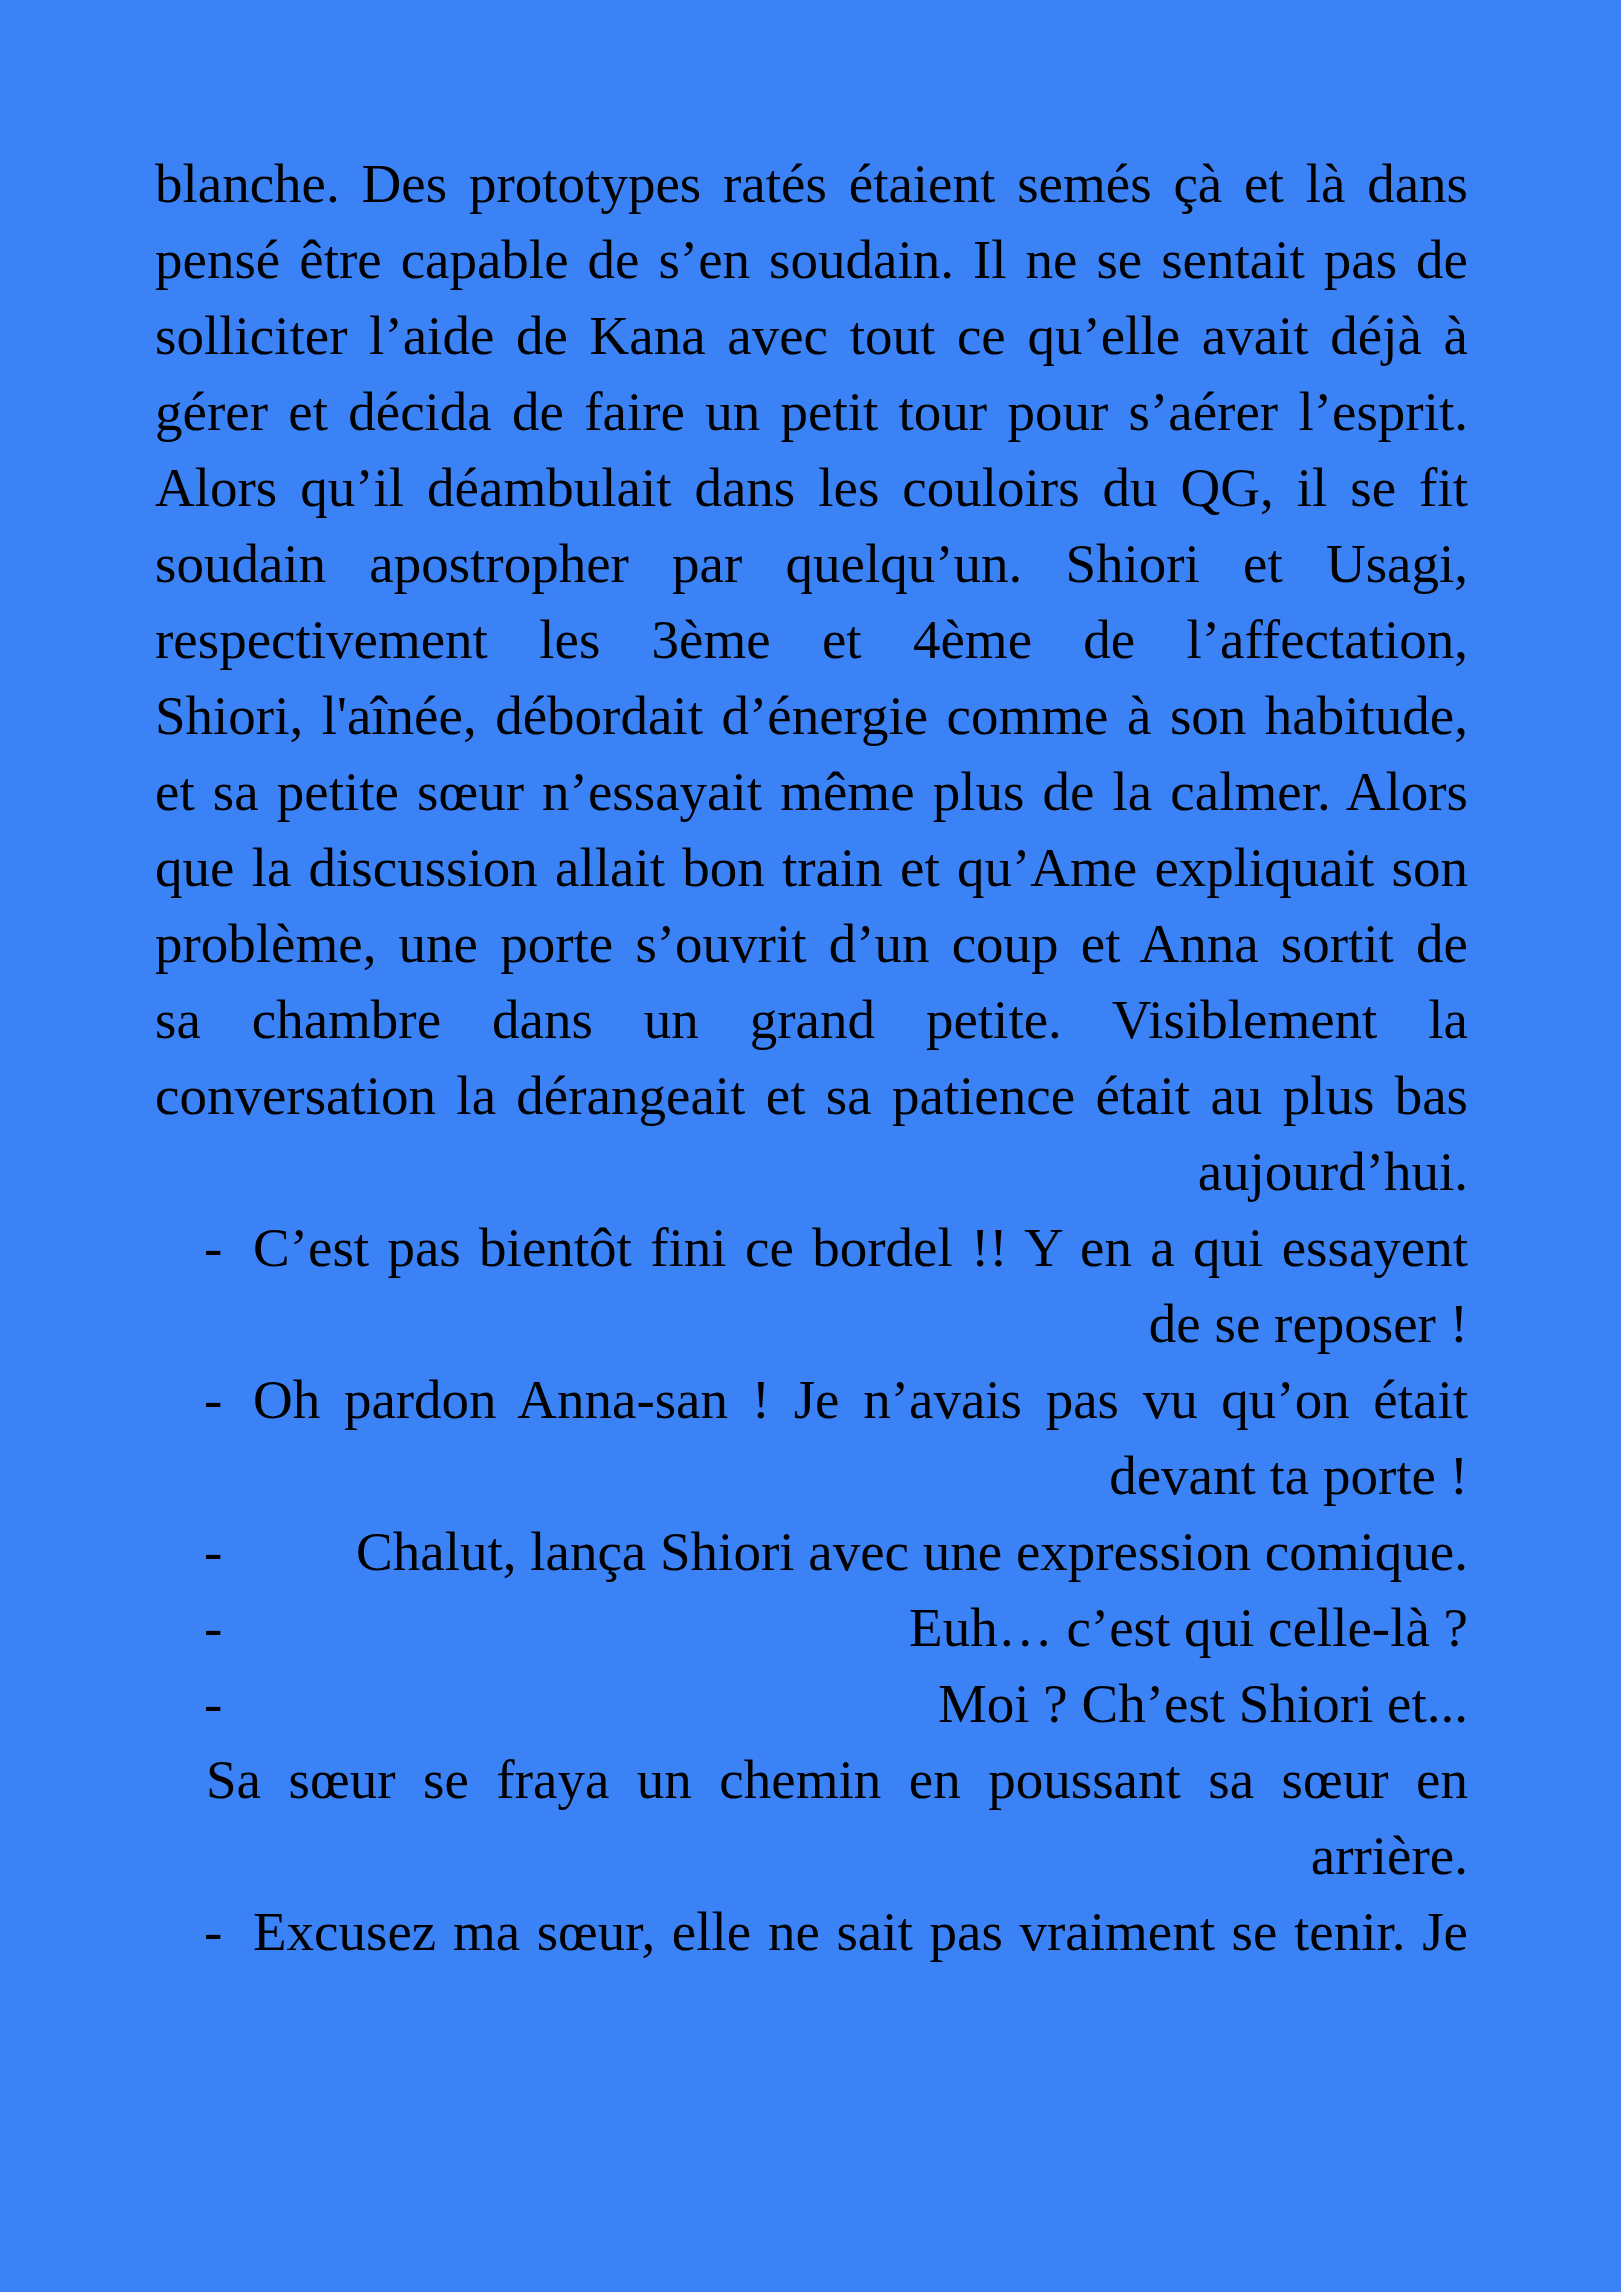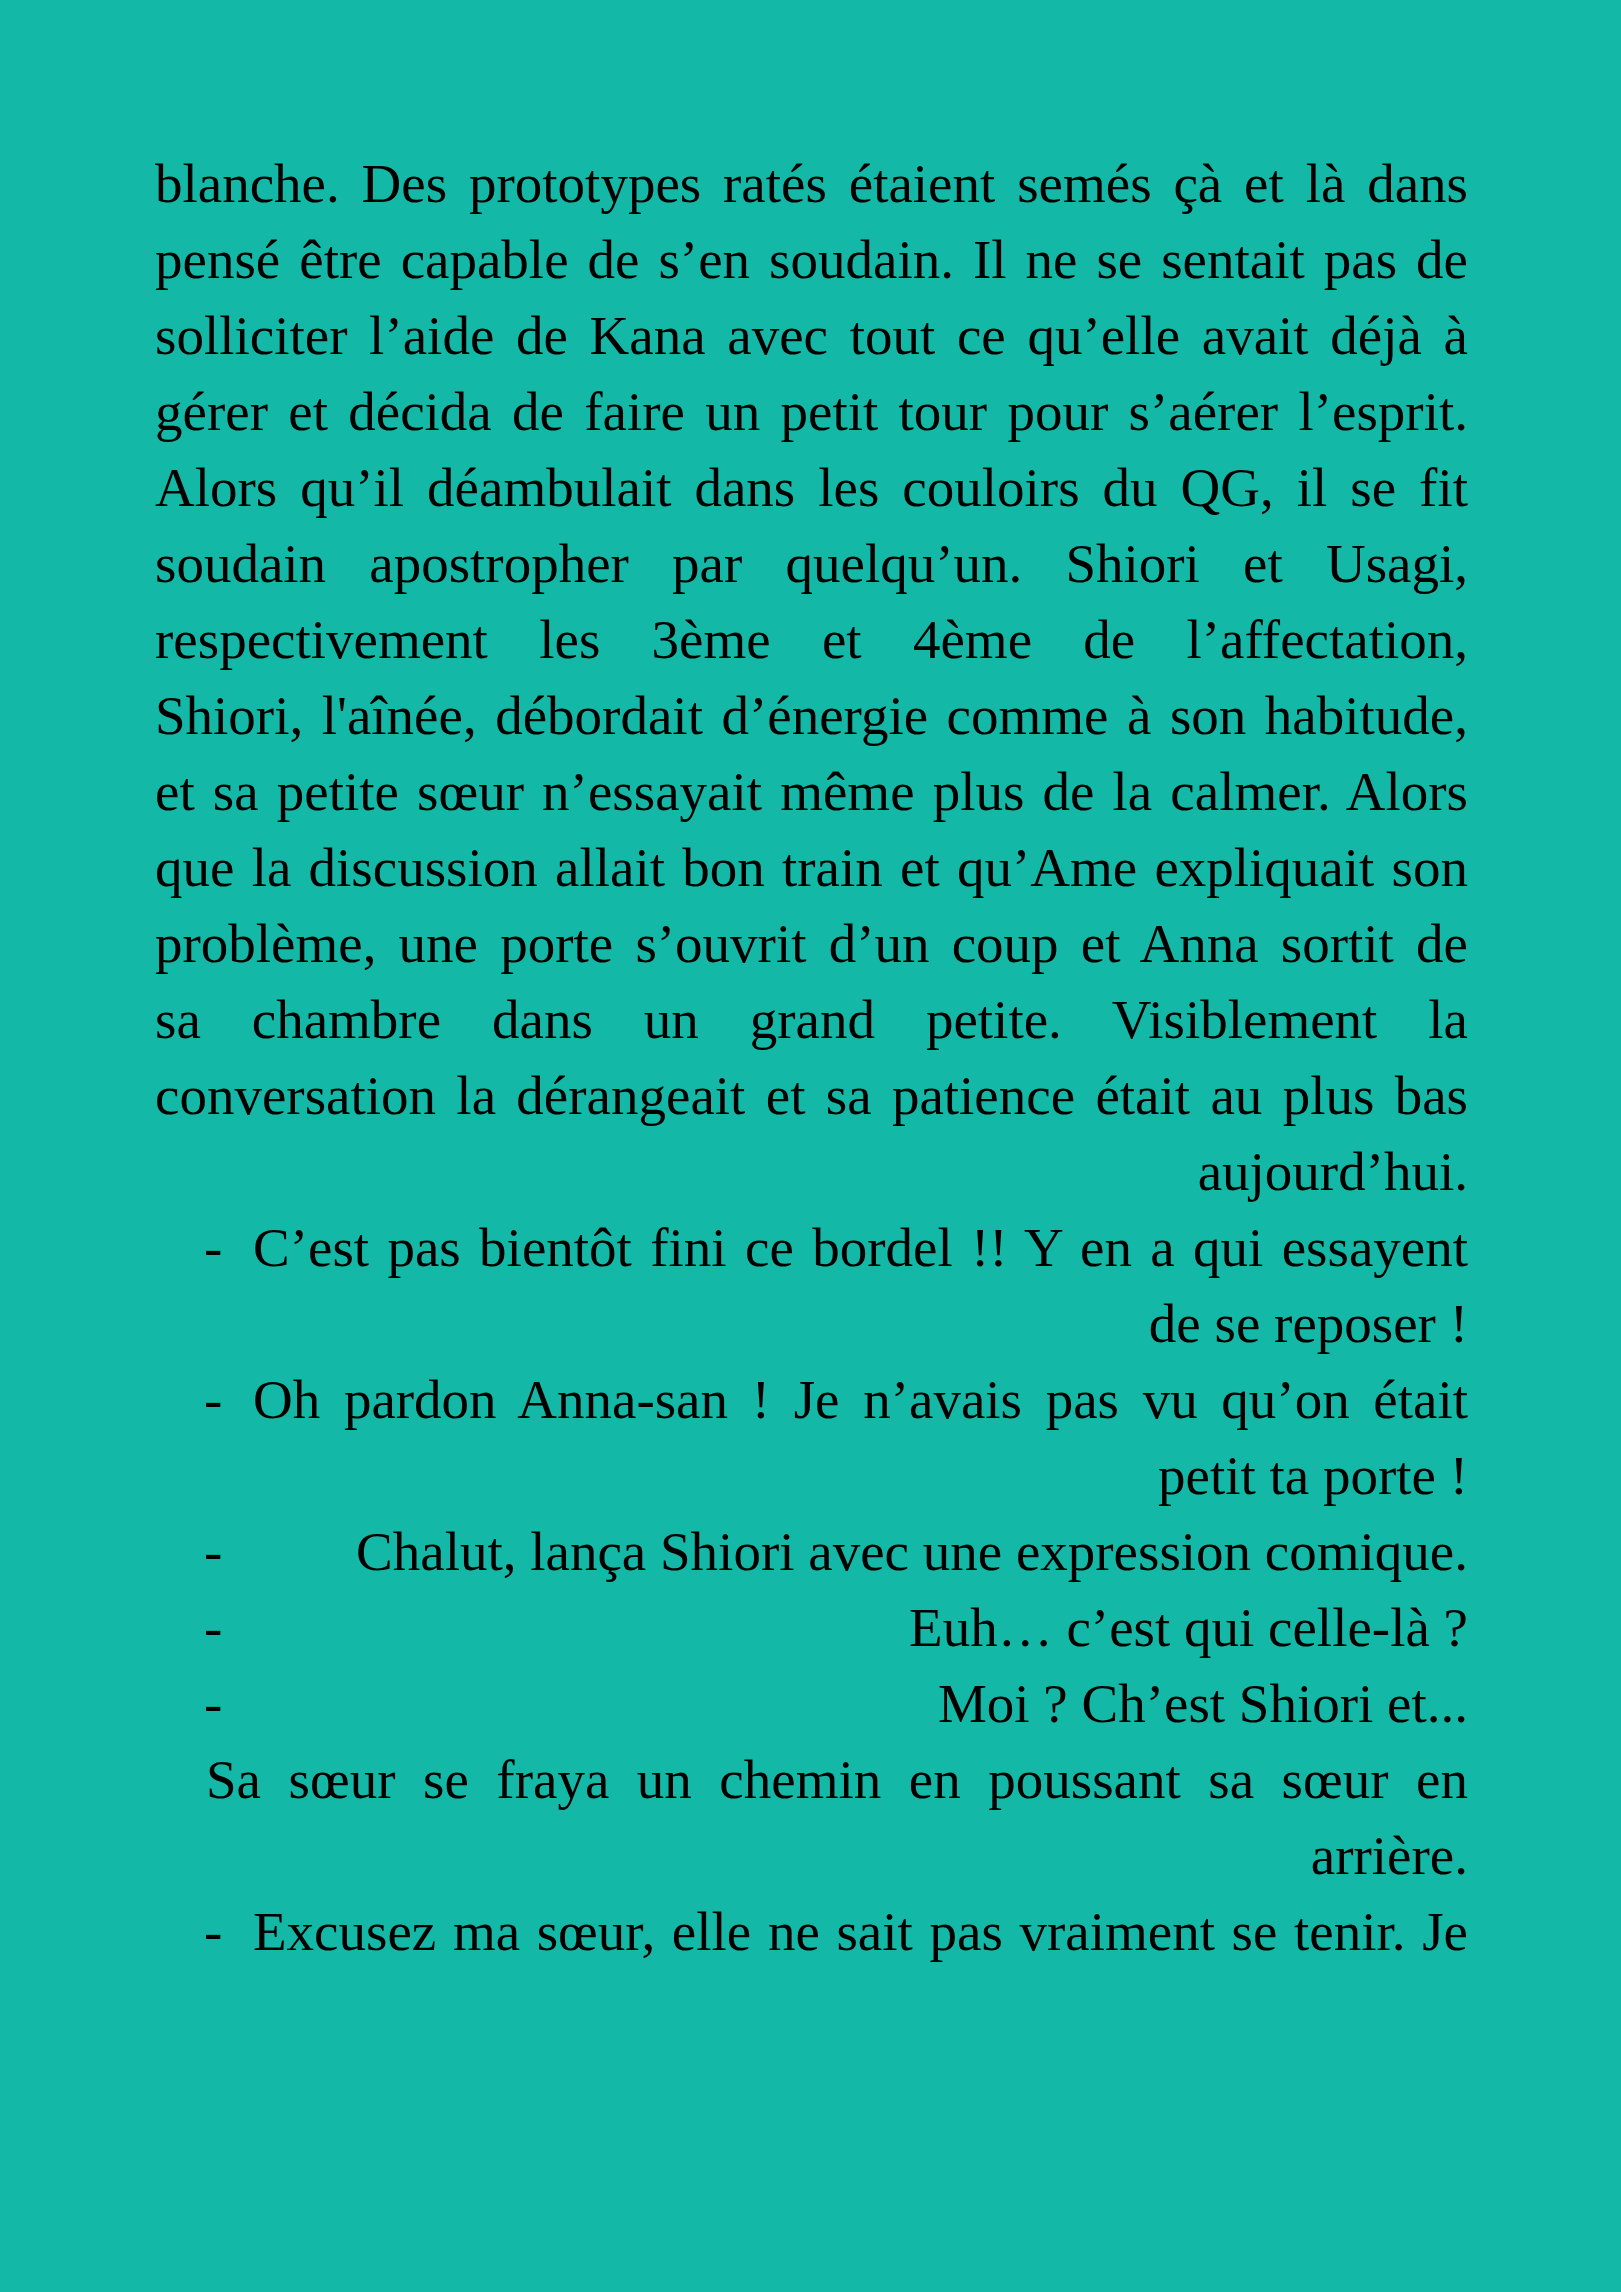--- a/index.html
+++ b/index.html
@@ -1,21 +1,21 @@
 <!DOCTYPE html>
 <html><head>
 <meta charset="utf-8">
 <title>Document</title>
 <style>
   html, body { margin: 0; padding: 0; background: #ffffff; }
   .page {
     position: relative;
     width: 1621px;
     height: 2293px;
-    background: #14b8a6;
+    background: #3b82f6;
     overflow: hidden;
   }
   .textblock {
     padding: 146px 153px 0 155px;
   }
   .line {
     position: relative;
     font-family: "Liberation Serif", "DejaVu Serif", serif;
     font-size: 55px;
     line-height: 76px;
@@ -61,21 +61,21 @@
     <div class="line dlg">
       <span class="dash">-</span>
       <span>C’est pas bientôt fini ce bordel !! Y en a qui essayent</span>
     </div>
     <div class="line l dlg">de se reposer !</div>
 
     <div class="line dlg">
       <span class="dash">-</span>
       <span>Oh pardon Anna-san ! Je n’avais pas vu qu’on était</span>
     </div>
-    <div class="line l dlg">petit ta porte !</div>
+    <div class="line l dlg">devant ta porte !</div>
 
     <div class="line l dlg">
       <span class="dash">-</span>
       <span>Chalut, lança Shiori avec une expression comique.</span>
     </div>
     <div class="line l dlg">
       <span class="dash">-</span>
       <span>Euh… c’est qui celle-là ?</span>
     </div>
     <div class="line l dlg">

